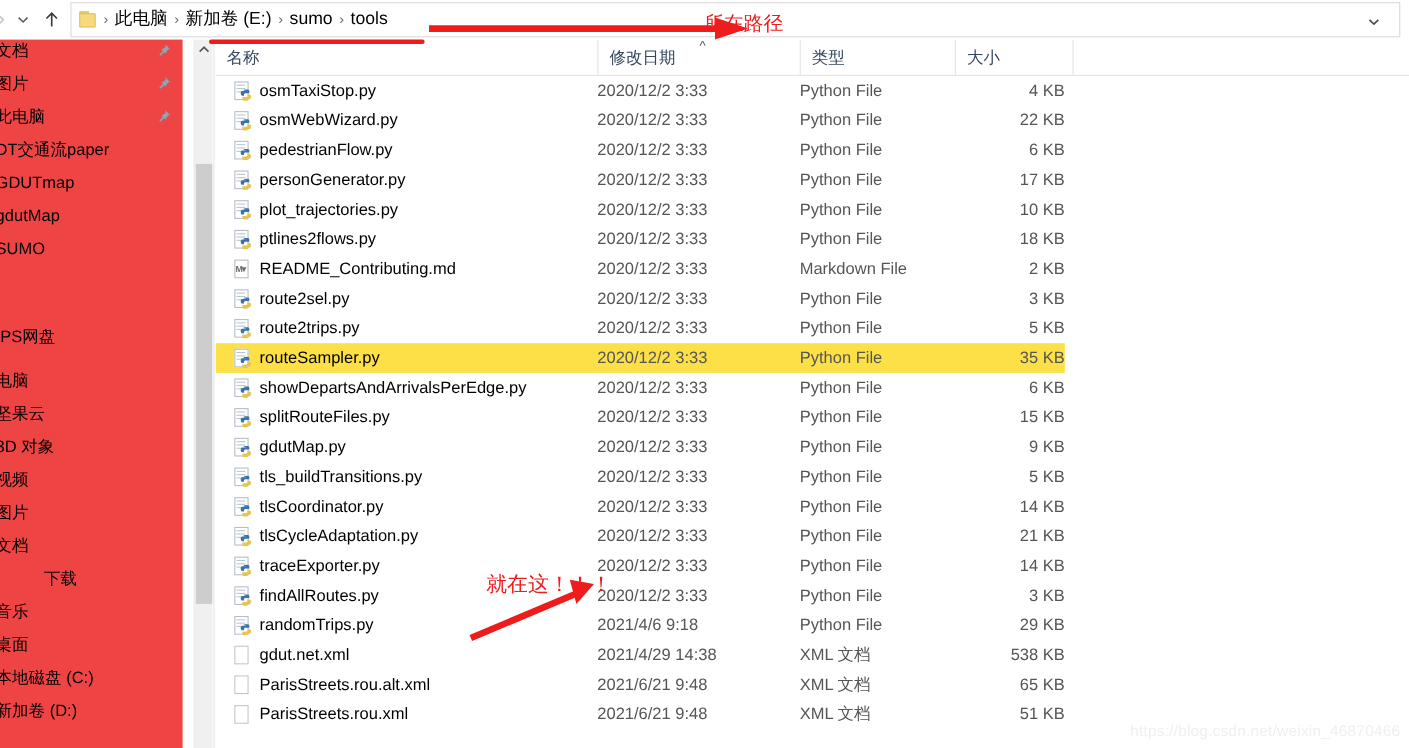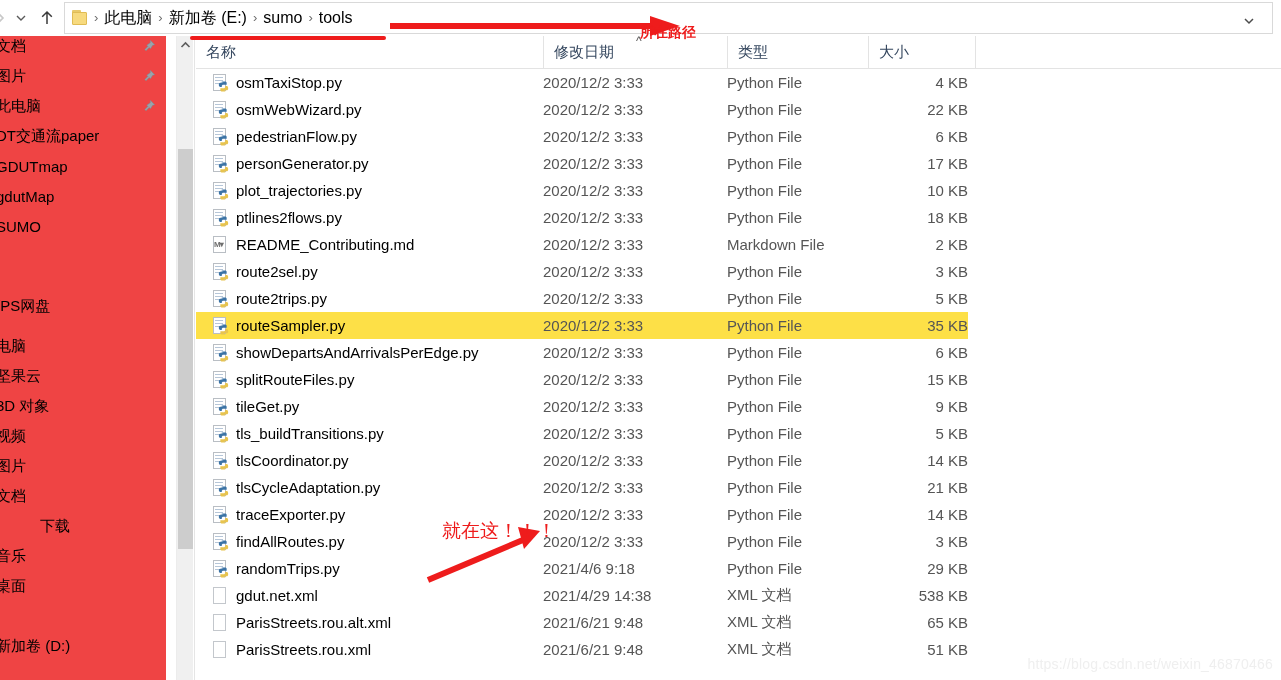--- a/index.html
+++ b/index.html
@@ -365,20 +365,23 @@
     </div>
     <div class="side-item" style="position: absolute; left: 0px; width: 166px; top: 475px; margin-left: 44px;">
       <span class="side-label">下载</span>
     </div>
     <div class="side-item" style="position: absolute; left: 0px; width: 166px; top: 505px;">
       <span class="side-label">音乐</span>
     </div>
     <div class="side-item" style="position: absolute; left: 0px; width: 166px; top: 535px;">
       <span class="side-label">桌面</span>
     </div>
+    <div class="side-item" style="position: absolute; left: 0px; width: 166px; top: 565px;">
+      <span class="side-label">本地磁盘 (C:)</span>
+    </div>
     <div class="side-item" style="position: absolute; left: 0px; width: 166px; top: 595px;">
       <span class="side-label">新加卷 (D:)</span>
     </div>
   </div>
 
 <div class="side-scroll">
   <div class="sb-up">
     <svg width="11" height="9" viewBox="0 0 11 9">
       <path d="M1.5 6 L5.5 2 L9.5 6" stroke="#5d5d5d" stroke-width="1.6" fill="none"></path>
     </svg>
@@ -645,21 +648,21 @@
             <span class="lines">
               <i></i>
               <i></i>
               <i></i>
             </span>
             <svg class="pylogo" viewBox="0 0 16 16">
               <path d="M7.6 0.6h2.6c1.5 0 2.4 0.8 2.4 2.2v2.6H7.8c-1.4 0-2.3 0.8-2.3 2.2v1.1H3.4C2 8.7 1.2 7.6 1.2 5.6 1.2 3.6 2 2.6 3.4 2.6h4.2V2.1H5.2V1.4c0-0.5 0.8-0.8 2.4-0.8z" fill="#3b73a5"></path>
               <path d="M8.4 15.4H5.8c-1.5 0-2.4-0.8-2.4-2.2v-2.6h4.8c1.4 0 2.3-0.8 2.3-2.2V7.3h2.1c1.4 0 2.2 1.1 2.2 3.1 0 2-0.8 3-2.2 3H8.4v0.5h2.4v0.7c0 0.5-0.8 0.8-2.4 0.8z" fill="#e8c44e"></path>
             </svg>
           </span>
-          <span class="fname">tileGet.py</span>
+          <span class="fname">gdutMap.py</span>
         </div>
         <div class="cell-date">2020/12/2 3:33</div>
         <div class="cell-type">Python File</div>
         <div class="cell-size">9 KB</div>
       </div>
       <div class="row" style="width: 100%;">
         <div class="cell-name">
           <span class="ficon py">
             <span class="sheet"></span>
             <span class="lines">
@@ -813,21 +816,21 @@
       </div>
     </div>
 </div>
 
 <div class="path-underline"></div>
 
 <svg class="anno" style="left:388px; top:8px;" width="310" height="30">
   <line x1="2" y1="18" x2="268" y2="18" stroke="#ee1c1c" stroke-width="6"></line>
   <polygon points="262,8 292,18 262,28" fill="#ee1c1c"></polygon>
 </svg>
-<div class="anno-text" style="left:640px; top:24px; font-size:14px;font-weight:bold;">所在路径</div>
+<div class="anno-text" style="left:640px; top:9px; font-size:18px;">所在路径</div>
 
 <svg class="anno" style="left:420px; top:525px;" width="130" height="60">
   <line x1="8" y1="55" x2="110" y2="12" stroke="#ee1c1c" stroke-width="6"></line>
   <polygon points="98,2 120,6 104,24" fill="#ee1c1c"></polygon>
 </svg>
 <div class="anno-text" style="left:442px; top:518px;">就在这！！！</div>
 
 <div class="watermark">https://blog.csdn.net/weixin_46870466</div>
 
 </body></html>

